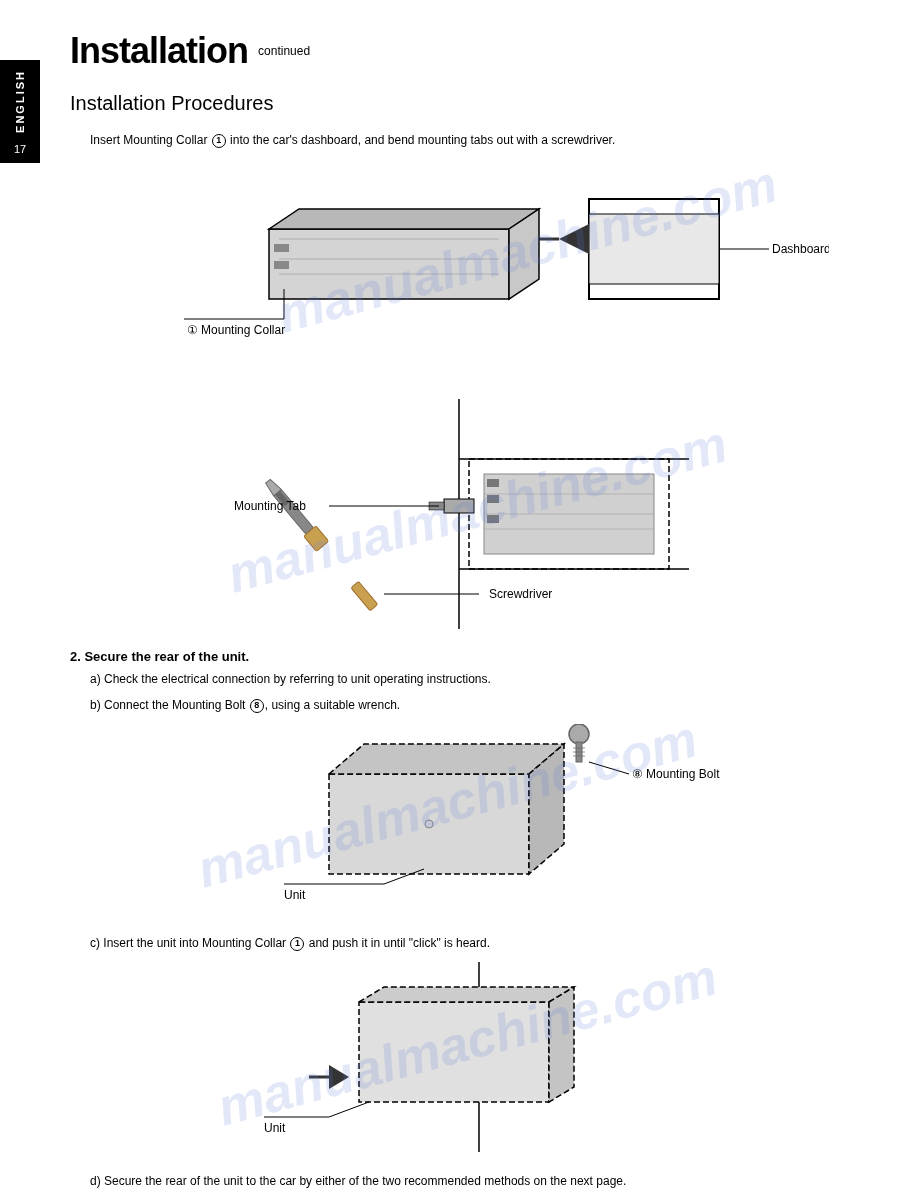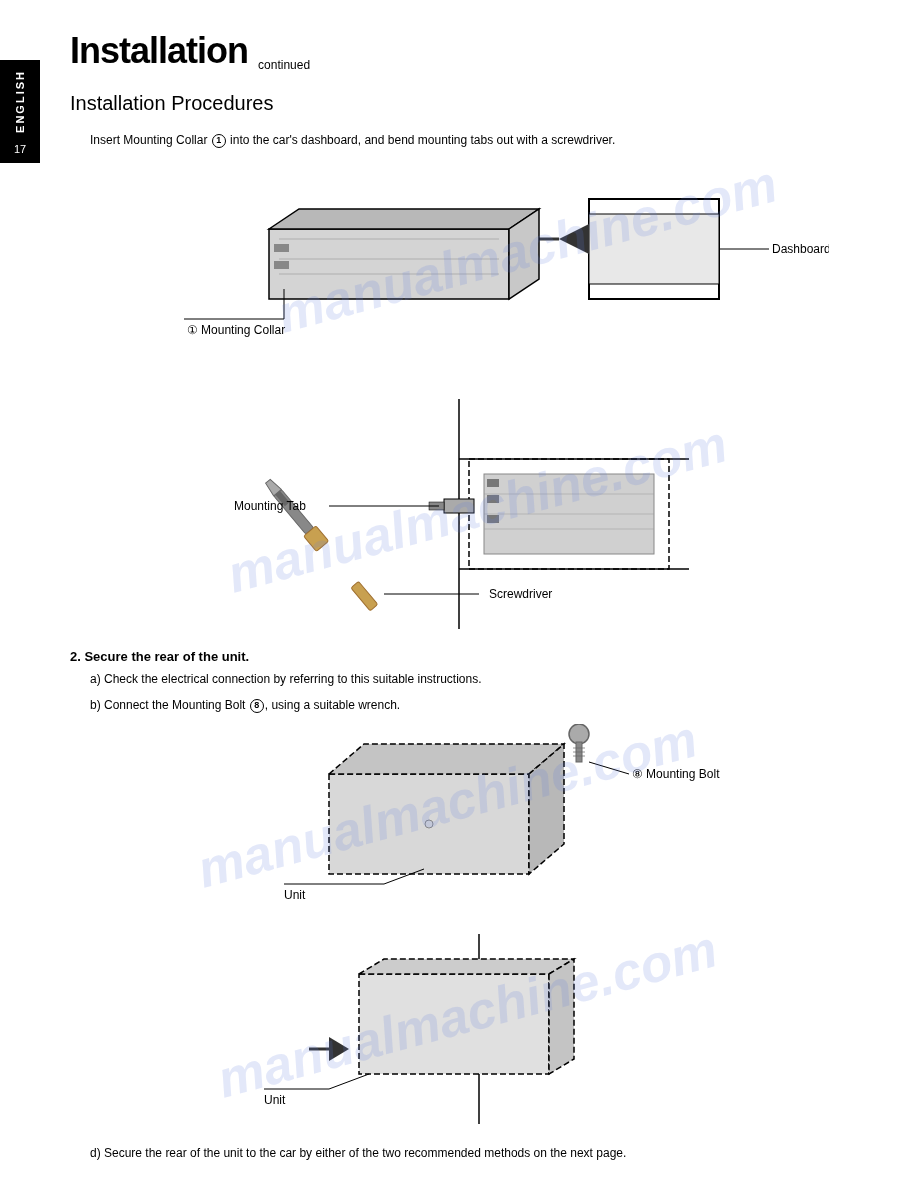--- a/index.html
+++ b/index.html
@@ -53,21 +53,21 @@
 
     
     .main-content {
       margin-left: 50px;
       padding: 30px 30px 30px 20px;
     }
 
     
     .page-header {
       display: flex;
-      align-items: flex-end;
+      align-items: center;
       margin-bottom: 20px;
     }
 
     .title-installation {
       font-size: 36px;
       font-weight: bold;
       color: #000;
       letter-spacing: -1px;
     }
 
@@ -236,21 +236,21 @@
           <text x="360" y="199" font-size="12" font-family="Arial">Screwdriver</text>
         </svg>
       </div>
     </div>
 
     <div>
       <div class="step-heading">
         <strong>2. Secure the rear of the unit.</strong>
       </div>
       <div class="step-text">
-        a) Check the electrical connection by referring to this suitable instructions.
+        a) Check the electrical connection by referring to unit operating instructions.
       </div>
       <div class="step-text">
         b) Connect the Mounting Bolt <span class="circle-num">8</span>, using a suitable wrench.
       </div>
 
       <div class="diagram-container" style="position:relative; height:190px;">
         <div class="watermark" style="left:120px; top:50px;">manualmachine.com</div>
         <svg class="diagram-svg" width="700" height="190" viewBox="0 0 700 190">
 
           <g transform="translate(200,20)">
@@ -275,20 +275,23 @@
 
           <line x1="460" y1="38" x2="500" y2="50" stroke="#000" stroke-width="1"></line>
           <text x="503" y="54" font-size="12" font-family="Arial">⑧  Mounting Bolt</text>
 
           <line x1="295" y1="145" x2="255" y2="160" stroke="#000" stroke-width="1"></line>
           <line x1="155" y1="160" x2="255" y2="160" stroke="#000" stroke-width="1"></line>
           <text x="155" y="175" font-size="12" font-family="Arial">Unit</text>
         </svg>
       </div>
 
+      <div class="step-text">
+        c) Insert the unit into Mounting Collar <span class="circle-num">1</span> and push it in until "click" is heard.
+      </div>
 
       <div class="diagram-container" style="position:relative; height:190px;">
         <div class="watermark" style="left:140px; top:50px;">manualmachine.com</div>
         <svg class="diagram-svg" width="700" height="190" viewBox="0 0 700 190">
 
           <line x1="350" y1="0" x2="350" y2="190" stroke="#000" stroke-width="1.5"></line>
 
           <g transform="translate(230,25)">
             <rect x="0" y="15" width="190" height="100" fill="#e0e0e0" stroke="#000" stroke-width="1.5" stroke-dasharray="6,3"></rect>
 

